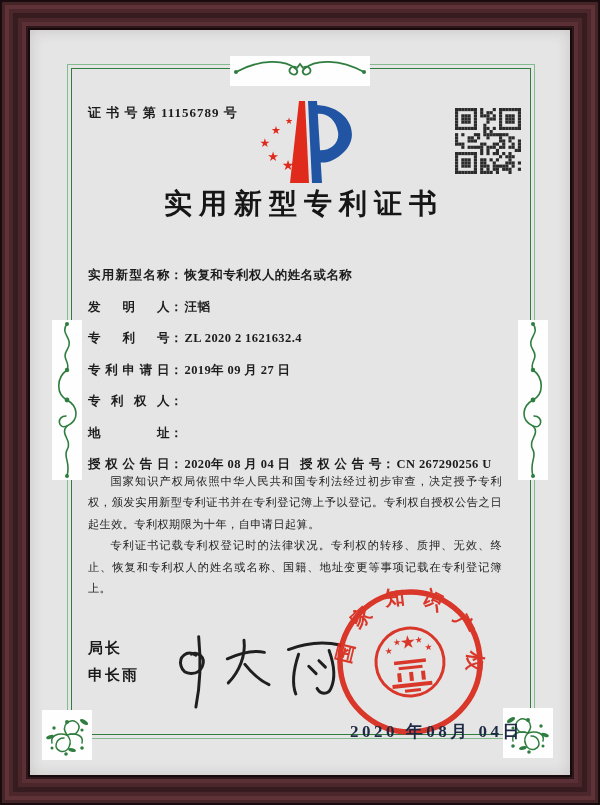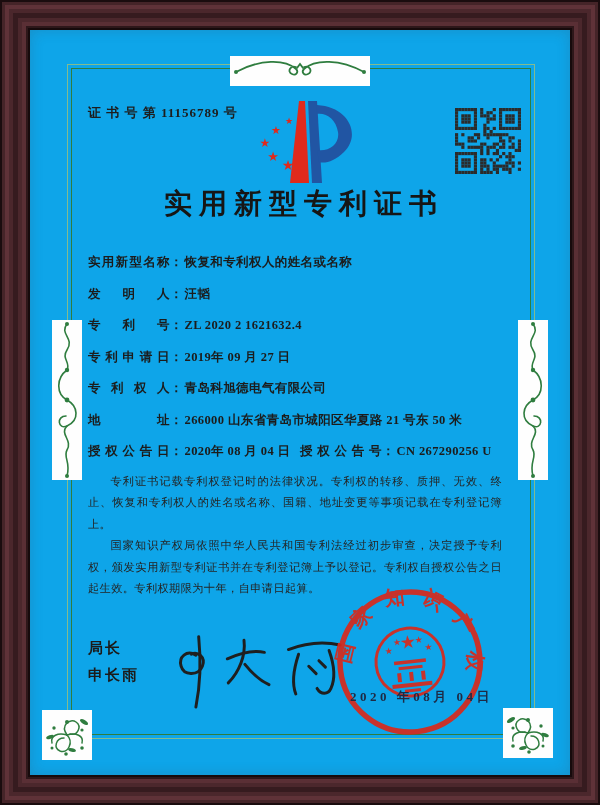--- a/index.html
+++ b/index.html
@@ -16,50 +16,50 @@
       inset 0 0 0 5px #452428,
       inset 0 0 0 9px #5f3238,
       inset 0 0 0 13px #4b272c,
       inset 0 0 0 18px #361b1f,
       inset 0 0 0 22px #4b272c,
       inset 0 0 0 26px #5a2f35,
       inset 0 0 0 28px #2e171a,
       inset 0 0 0 30px #170a0c;
   }
   .paper{
-    position:absolute;inset:30px;background:#0ea5e9;
+    position:absolute;inset:30px;background:#e5e5e5;
     box-shadow:inset 0 0 14px rgba(70,45,45,.18);
   }
   
   .gborder{position:absolute;left:37px;top:34px;width:466px;height:673px;border:1.5px solid #84bb8e;}
   .gborder-inner{position:absolute;inset:3px;border:1.5px solid #2f7d3f;}
   .ornament{position:absolute;background:#fefefe;line-height:0;}
   
   .cert-number{position:absolute;left:58px;top:74px;font-size:13px;letter-spacing:1px;color:#1d1d1d;font-weight:600;}
   .logo{position:absolute;left:212px;top:68px;width:118px;height:88px;line-height:0;}
   .qr{position:absolute;left:425px;top:78px;width:66px;height:66px;line-height:0;}
   .title{position:absolute;left:0;right:0;top:155px;text-align:center;
     font-size:28px;font-weight:700;letter-spacing:7px;color:#161616;margin-left:8px;}
-  .fields{position:absolute;left:58px;top:217px;width:420px;color:#1c1c1c;}
+  .fields{position:absolute;left:58px;top:230px;width:420px;color:#1c1c1c;}
   .frow{height:31.5px;display:flex;align-items:center;white-space:nowrap;font-size:12.5px;}
   .flabel{display:inline-block;width:82px;text-align:justify;text-align-last:justify;font-weight:700;letter-spacing:.5px;}
   .fcolon{font-weight:700;margin-right:2px;}
   .fvalue{font-weight:700;letter-spacing:.4px;}
   .pair{display:flex;align-items:center;}
   .pair1{width:212px;flex:none;}
   .body-text{position:absolute;left:58px;top:441px;width:414px;
     font-size:11.2px;line-height:21.4px;text-align:justify;color:#242424;}
   .body-text p{margin:0;text-indent:2em;letter-spacing:.4px;}
   .footer-left{position:absolute;left:58px;top:604px;
     font-family:"Liberation Sans","DejaVu Sans",sans-serif;
     font-size:15px;font-weight:600;letter-spacing:2px;line-height:27px;color:#1b1b1b;}
   .signature{position:absolute;left:140px;top:590px;width:185px;height:98px;line-height:0;}
   .seal{position:absolute;left:300px;top:552px;width:160px;height:160px;line-height:0;z-index:2;}
-  .seal-date{position:absolute;left:320px;top:658px;z-index:3;
-    font-size:13px;font-weight:700;letter-spacing:3.5px;color:#1e2a45;}
+  .seal-date{position:absolute;left:320px;top:690px;z-index:3;
+    font-size:17px;font-weight:700;letter-spacing:3.5px;color:#1e2a45;}
 </style>
 </head>
 <body>
 
 <div class="cert-root">
   <div class="frame"></div>
 
   <div class="paper">
 
     <div class="gborder">
@@ -420,44 +420,42 @@
         <span class="fvalue">ZL 2020 2 1621632.4</span>
       </div>
       <div class="frow">
         <span class="flabel">专利申请日</span>
           <span class="fcolon">：</span>
         <span class="fvalue">2019年 09 月 27 日</span>
       </div>
       <div class="frow">
         <span class="flabel">专利权人</span>
           <span class="fcolon">：</span>
-        <span class="fvalue">青岛科旭德电气有限公司</span>
       </div>
       <div class="frow">
         <span class="flabel">地址</span>
           <span class="fcolon">：</span>
-        <span class="fvalue">266000 山东省青岛市城阳区华夏路 21 号东 50 米</span>
       </div>
       <div class="frow">
         <span class="pair pair1">
           <span class="flabel">授权公告日</span>
             <span class="fcolon">：</span>
           <span class="fvalue">2020年 08 月 04 日</span>
         </span>
         <span class="pair">
           <span class="flabel">授权公告号</span>
             <span class="fcolon">：</span>
           <span class="fvalue">CN 267290256 U</span>
         </span>
       </div>
     </div>
 
     <div class="body-text">
+      <p>国家知识产权局依照中华人民共和国专利法经过初步审查，决定授予专利权，颁发实用新型专利证书并在专利登记簿上予以登记。专利权自授权公告之日起生效。专利权期限为十年，自申请日起算。</p>
       <p>专利证书记载专利权登记时的法律状况。专利权的转移、质押、无效、终止、恢复和专利权人的姓名或名称、国籍、地址变更等事项记载在专利登记簿上。</p>
-      <p>国家知识产权局依照中华人民共和国专利法经过初步审查，决定授予专利权，颁发实用新型专利证书并在专利登记簿上予以登记。专利权自授权公告之日起生效。专利权期限为十年，自申请日起算。</p>
     </div>
 
     <div class="footer-left">
       <div>局长</div>
       <div>申长雨</div>
     </div>
 
     <div class="signature" aria-label="申长雨">
       <svg width="185" height="98" viewBox="0 0 200 98">
         <g stroke="#1f1f1f" fill="none" stroke-width="3.2" stroke-linecap="round" stroke-linejoin="round">

